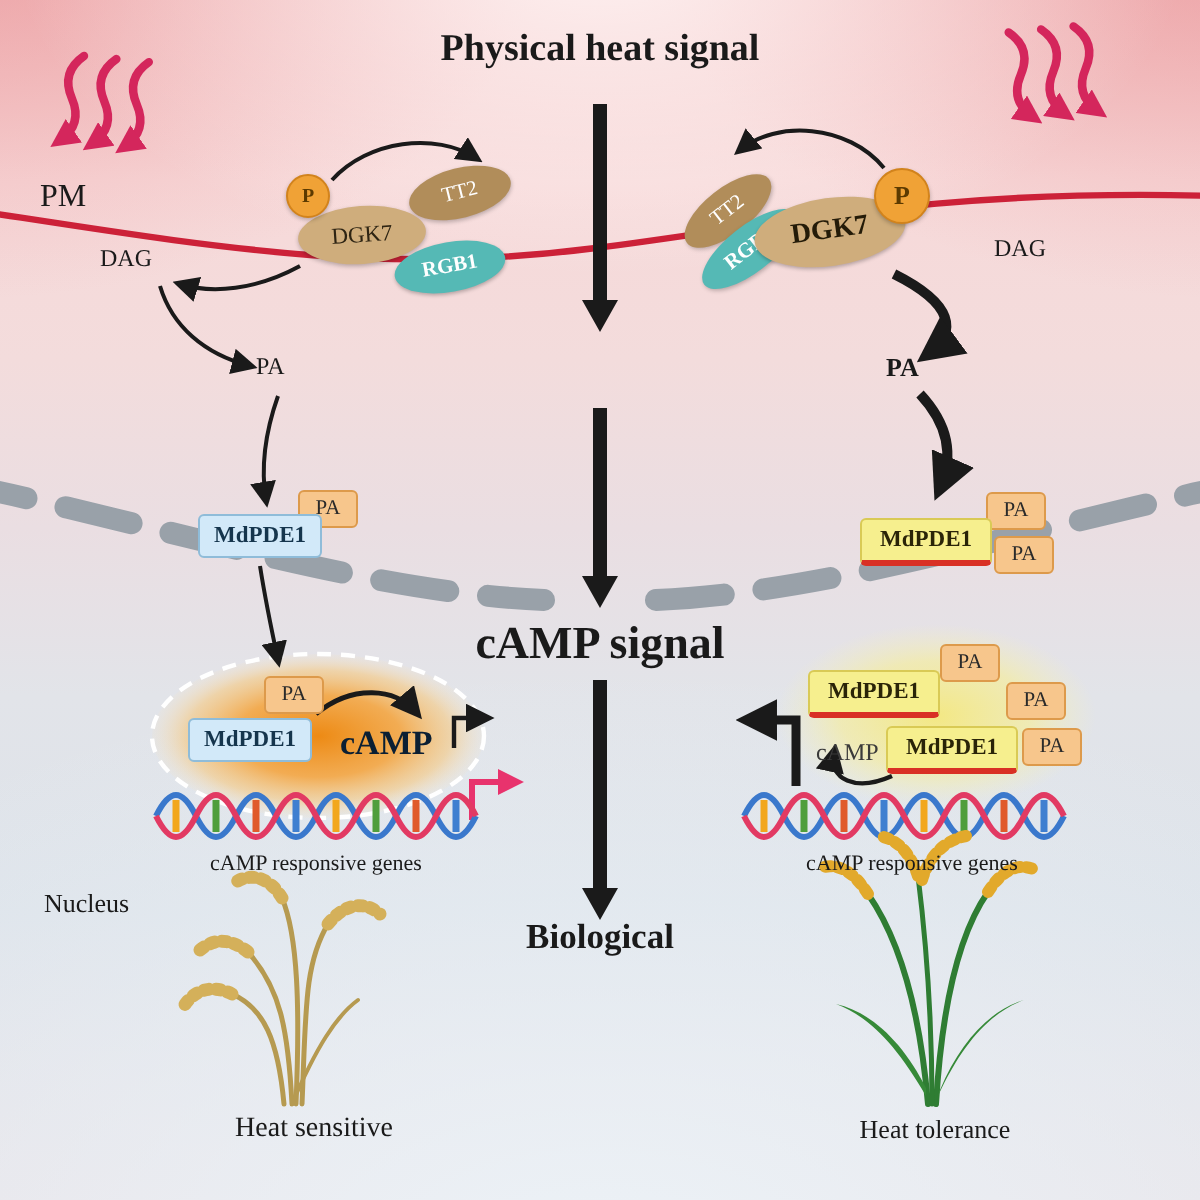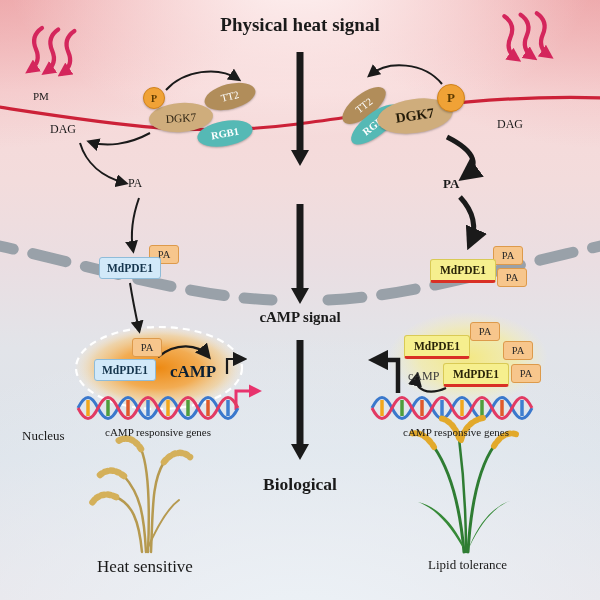--- a/index.html
+++ b/index.html
@@ -147,26 +147,26 @@
       <g fill="none" stroke="#e2a92b" stroke-width="6" stroke-dasharray="3 3">
         <path d="M434,447 C427,436 419,431 410,434"></path>
         <path d="M494,446 C501,435 509,431 518,435"></path>
         <path d="M459,438 C455,426 448,419 439,418"></path>
         <path d="M461,440 C465,427 473,420 483,418"></path>
       </g>
     </g>
   </svg>
 
   <div class="lbl center bold" style="top:14px;font-size:19px;">Physical heat signal</div>
-  <div class="lbl center bold" style="top:309px;font-size:15px;">cAMP signal</div>
-  <div class="lbl center bold" style="top:474px;font-size:17.5px;line-height:21px;">
+  <div class="lbl center bold" style="top:309px;font-size:23px;">cAMP signal</div>
+  <div class="lbl center bold" style="top:458px;font-size:17.5px;line-height:21px;">
     <div>Biological</div>
   </div>
 
-  <div class="lbl" style="left:33px;top:90px;font-size:11px;">PM</div>
+  <div class="lbl" style="left:20px;top:90px;font-size:16px;">PM</div>
   <div class="lbl" style="left:50px;top:122px;font-size:12px;">DAG</div>
   <div class="lbl" style="left:128px;top:176px;font-size:12px;">PA</div>
   <div class="lbl" style="left:497px;top:117px;font-size:12px;">DAG</div>
   <div class="lbl bold" style="left:443px;top:176px;font-size:13px;">PA</div>
 
   <div class="ellipse" style="left:204px;top:84px;width:52px;height:25px;background:#b18d5a;transform:rotate(-14deg);font-size:10.5px;color:#fff;">
       <span>TT2</span>
     </div>
   <div class="ellipse" style="left:149px;top:103px;width:64px;height:29px;background:#cfad7c;transform:rotate(-4deg);font-size:11.5px;color:#2e2413;">
       <span>DGK7</span>
@@ -204,17 +204,17 @@
   <div class="lbl center" style="top:426px;left:68px;right:auto;width:180px;font-size:11px;">cAMP responsive genes</div>
 
   <div class="box pa" style="left:470px;top:322px;">PA</div>
   <div class="box pde-yellow" style="left:404px;top:335px;">MdPDE1</div>
   <div class="box pa" style="left:503px;top:341px;">PA</div>
   <div class="box pa" style="left:511px;top:364px;">PA</div>
   <div class="box pde-yellow" style="left:443px;top:363px;">MdPDE1</div>
   <div class="lbl" style="left:408px;top:369px;font-size:12px;color:#3a3a3a;">cAMP</div>
   <div class="lbl center" style="top:426px;left:366px;right:auto;width:180px;font-size:11px;">cAMP responsive genes</div>
 
-  <div class="lbl" style="left:22px;top:428px;font-size:13px;">Nucleus</div>
-  <div class="lbl center" style="top:557px;left:80px;right:auto;width:130px;font-size:17px;">Heat sensitive</div>
-  <div class="lbl center" style="top:557px;left:400px;right:auto;width:135px;font-size:13px;">Lipid tolerance</div>
+  <div class="lbl" style="left:22px;top:444px;font-size:13px;">Nucleus</div>
+  <div class="lbl center" style="top:557px;left:92px;right:auto;width:130px;font-size:14px;">Heat sensitive</div>
+  <div class="lbl center" style="top:557px;left:400px;right:auto;width:135px;font-size:13px;">Heat tolerance</div>
 
 </div>
 
 </body></html>

